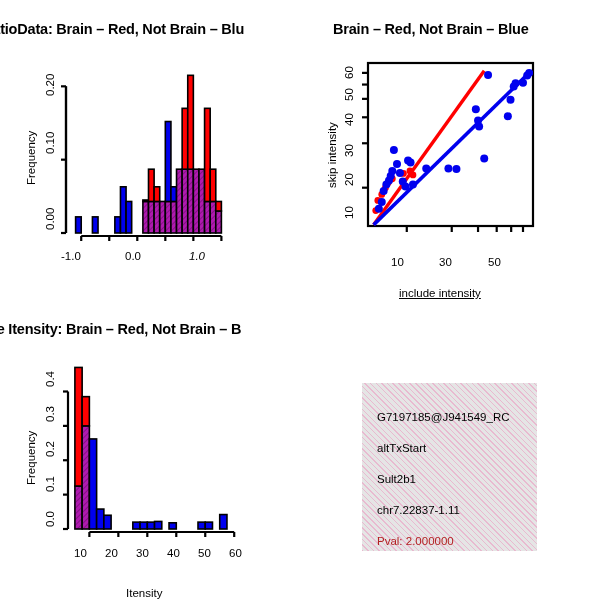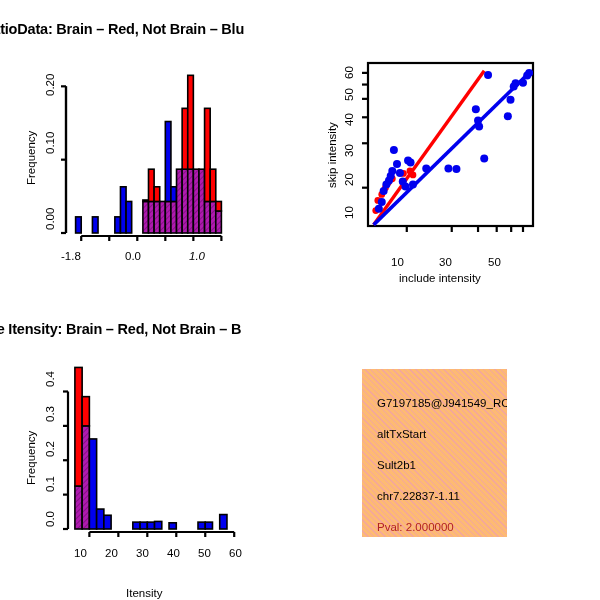--- a/index.html
+++ b/index.html
@@ -7,22 +7,22 @@
        font-family:"Liberation Sans",sans-serif;overflow:hidden;position:relative;}
   .panel{position:absolute;}
   .ttl{position:absolute;font-weight:bold;font-size:14.5px;color:#000;
        white-space:nowrap;letter-spacing:-0.2px;}
   .axlab{position:absolute;font-size:11.5px;color:#000;white-space:nowrap;}
   .tick-lab{position:absolute;font-size:11.5px;color:#000;white-space:nowrap;}
   .vert{transform-origin:0 0;}
   svg{display:block;overflow:visible;}
   .clipbox{position:absolute;overflow:hidden;}
   
-  #infoPanel{position:absolute;left:362px;top:369px;width:145px;height:168px;
-             background:#fdba74;overflow:hidden;}
+  #infoPanel{position:absolute;left:362px;top:383px;width:175px;height:168px;
+             background:#e5e5e5;overflow:hidden;}
   #infoPanel .hatch{position:absolute;inset:0;
       background-image:repeating-linear-gradient(45deg,
         rgba(235,150,190,.55) 0px,rgba(235,150,190,.55) 1px,
         rgba(255,255,255,0) 1px,rgba(255,255,255,0) 4px);}
   #infoPanel .lines{position:absolute;left:15px;top:28px;right:-140px;}
   #infoPanel .ln{font-size:11.5px;color:#000;white-space:nowrap;margin-bottom:19px;}
   #infoPanel .ln.pv{color:#b22222;margin-bottom:0;}
 </style>
 </head>
 <body>
@@ -76,33 +76,34 @@
       <line x1="66" y1="233" x2="66" y2="86.33333333333331" stroke="#000" stroke-width="2.2"></line>
       <line x1="81.21428571428571" y1="236" x2="221.39285714285717" y2="236" stroke="#000" stroke-width="2.2"></line>
       <line x1="81.21428571428571" y1="236" x2="81.21428571428571" y2="241" stroke="#000" stroke-width="2.2"></line>
       <line x1="109.25" y1="236" x2="109.25" y2="241" stroke="#000" stroke-width="2.2"></line>
       <line x1="137.28571428571428" y1="236" x2="137.28571428571428" y2="241" stroke="#000" stroke-width="2.2"></line>
       <line x1="165.32142857142858" y1="236" x2="165.32142857142858" y2="241" stroke="#000" stroke-width="2.2"></line>
       <line x1="193.3571428571429" y1="236" x2="193.3571428571429" y2="241" stroke="#000" stroke-width="2.2"></line>
       <line x1="221.39285714285717" y1="236" x2="221.39285714285717" y2="241" stroke="#000" stroke-width="2.2"></line>
     </svg>
 
-  <div class="tick-lab" style="left:61px;top:250px;">-1.8</div>
+  <div class="tick-lab" style="left:61px;top:250px;">-1.0</div>
   <div class="tick-lab" style="left:125px;top:250px;">0.0</div>
   <div class="tick-lab" style="left:189px;top:250px;font-style:italic;">1.0</div>
 
   <div class="tick-lab vert" style="left:44px;top:230px;transform:rotate(-90deg);">0.00</div>
   <div class="tick-lab vert" style="left:44px;top:154px;transform:rotate(-90deg);">0.10</div>
   <div class="tick-lab vert" style="left:44px;top:96px;transform:rotate(-90deg);">0.20</div>
 
   <div class="axlab vert" style="left:25px;top:185px;transform:rotate(-90deg);">Frequency</div>
 </div>
 
 <div class="panel" id="p2" style="left:300px;top:0;width:300px;height:300px;">
 
+  <div class="ttl" style="left:33px;top:21px;">Brain – Red, Not Brain – Blue</div>
 
   <svg id="svg2" width="300" height="300" style="position:absolute;left:0;top:0;">
       <rect x="68" y="63" width="165" height="163" fill="none" stroke="#000" stroke-width="2.2"></rect>
       <defs>
         <clipPath id="pclip">
           <rect x="68" y="63" width="165" height="163"></rect>
         </clipPath>
       </defs>
       <g clip-path="url(#pclip)">
         <line x1="73.64398753404244" y1="224.84539766574093" x2="184.22236606519746" y2="70.7766454473142" stroke="#ff0000" stroke-width="3.4"></line>
@@ -165,21 +166,21 @@
   <div class="tick-lab" style="left:139px;top:256px;">30</div>
   <div class="tick-lab" style="left:188px;top:256px;">50</div>
 
   <div class="tick-lab vert" style="left:43px;top:219px;transform:rotate(-90deg);">10</div>
   <div class="tick-lab vert" style="left:43px;top:186px;transform:rotate(-90deg);">20</div>
   <div class="tick-lab vert" style="left:43px;top:157px;transform:rotate(-90deg);">30</div>
   <div class="tick-lab vert" style="left:43px;top:126px;transform:rotate(-90deg);">40</div>
   <div class="tick-lab vert" style="left:43px;top:101px;transform:rotate(-90deg);">50</div>
   <div class="tick-lab vert" style="left:43px;top:79px;transform:rotate(-90deg);">60</div>
 
-  <div class="axlab" style="left:99px;top:272px;">include intensity</div>
+  <div class="axlab" style="left:99px;top:287px;text-decoration:underline;">include intensity</div>
   <div class="axlab vert" style="left:26px;top:188px;transform:rotate(-90deg);">skip intensity</div>
 </div>
 
 <div class="panel" id="p3" style="left:0;top:300px;width:300px;height:300px;">
 
   <div class="clipbox" style="left:0;top:21px;width:300px;height:22px;">
     <div class="ttl" style="left:-12px;top:0;">ne Itensity: Brain – Red, Not Brain – B</div>
   </div>
 
   <svg id="svg3" width="300" height="300" style="position:absolute;left:0;top:0;">

